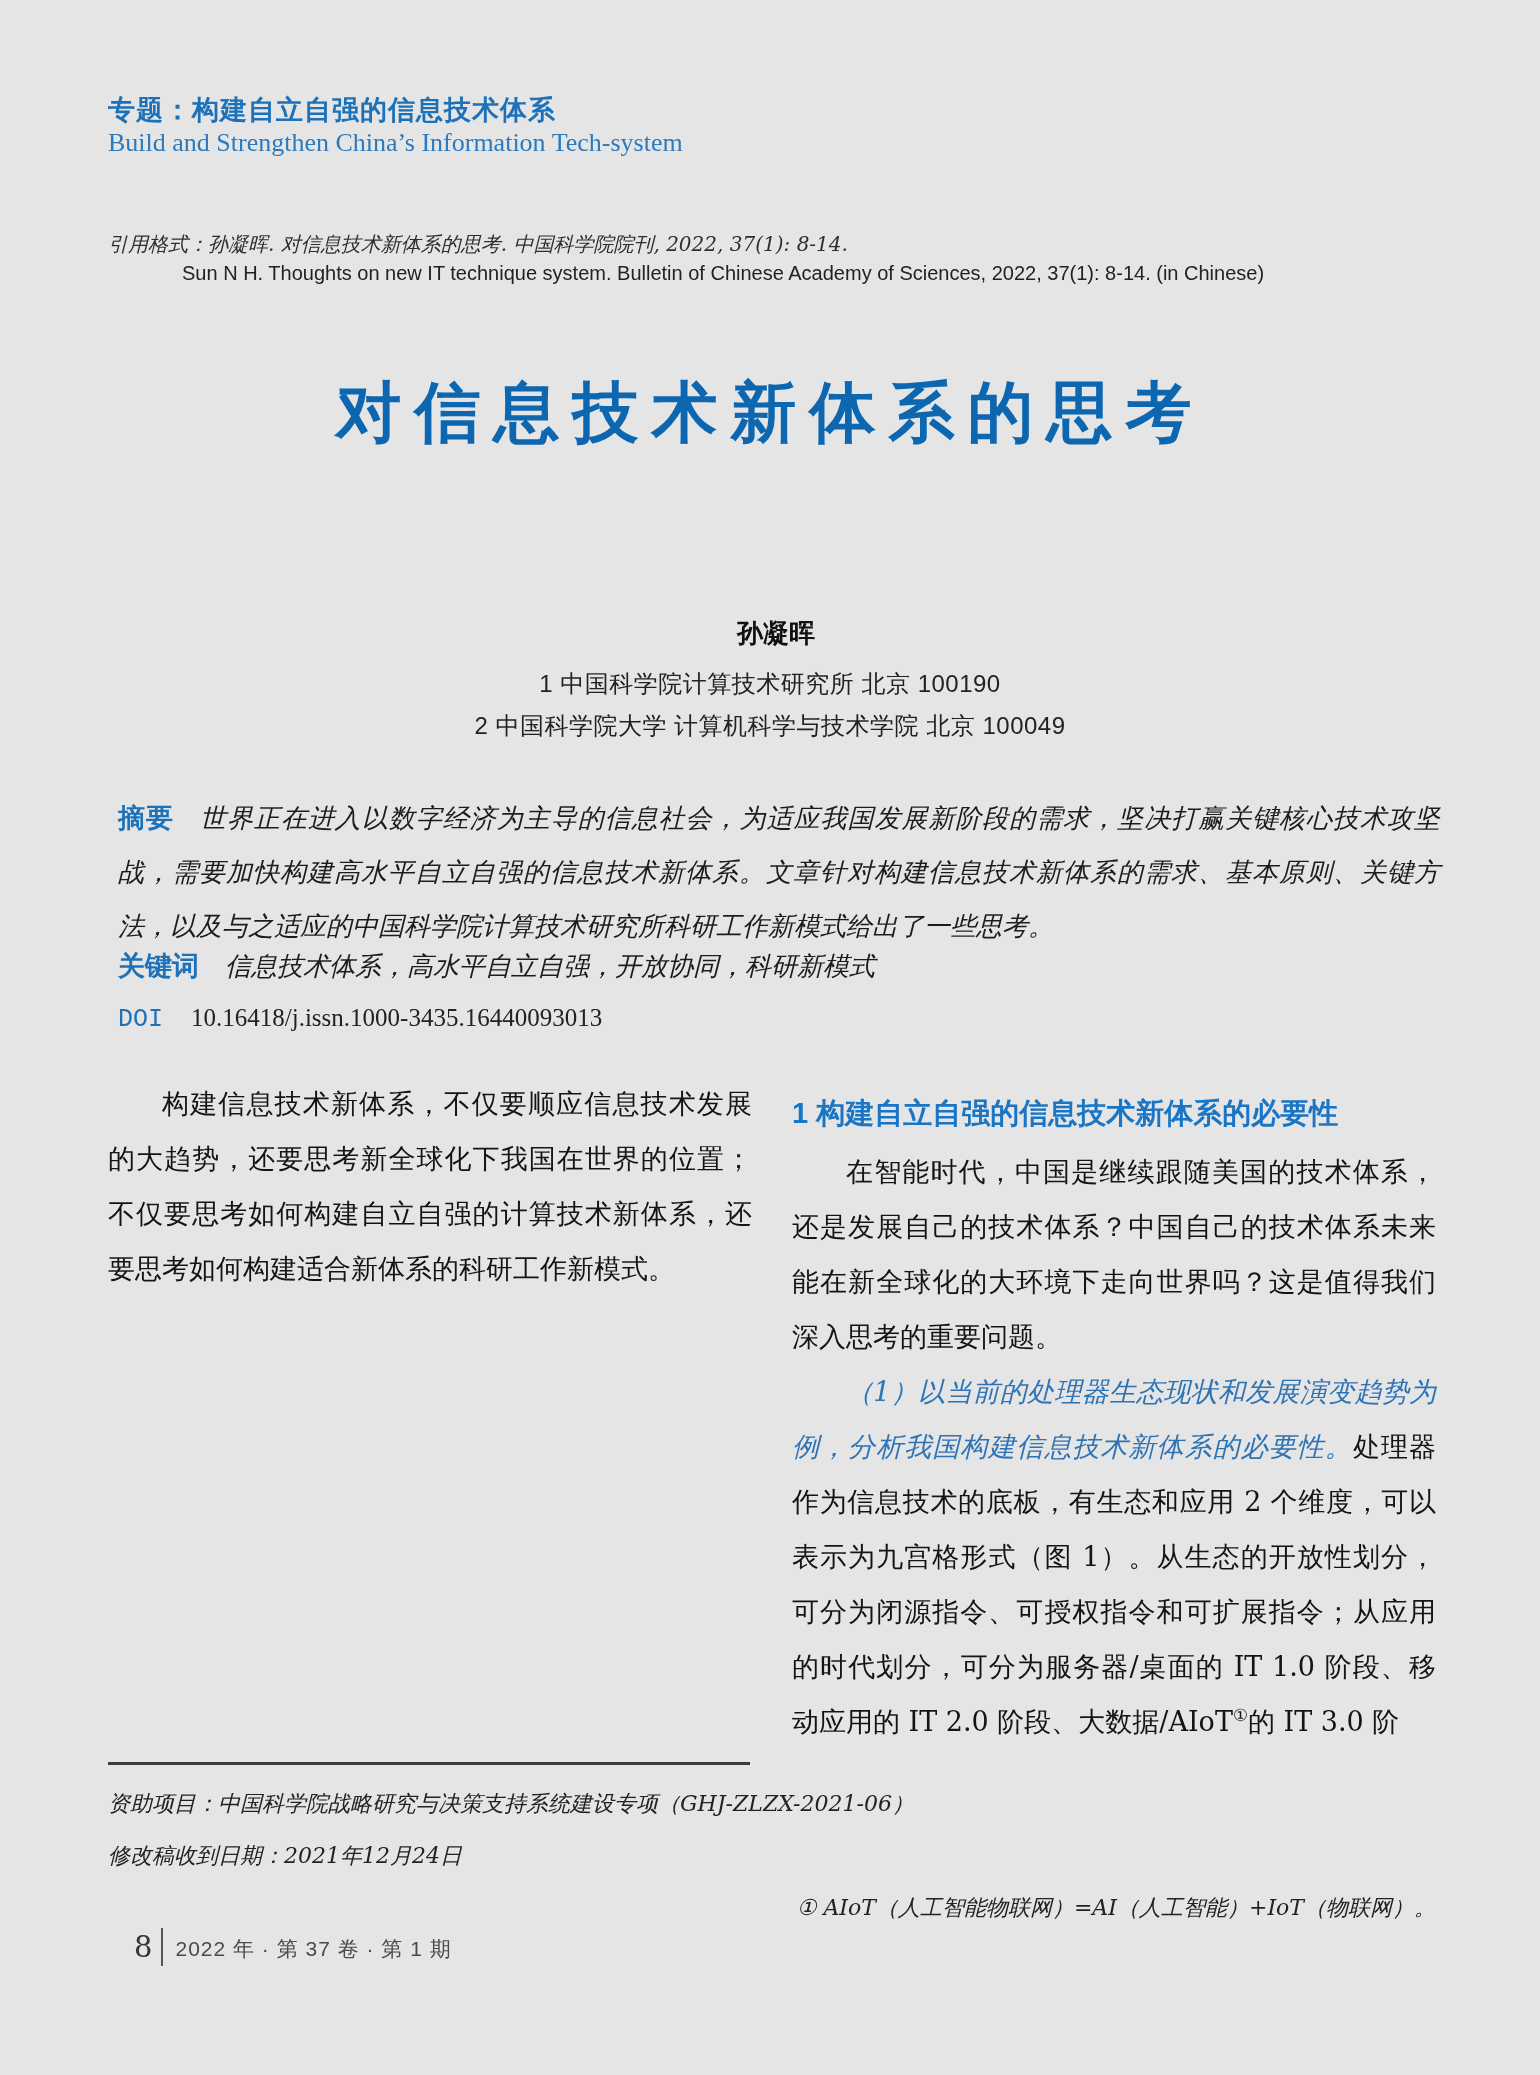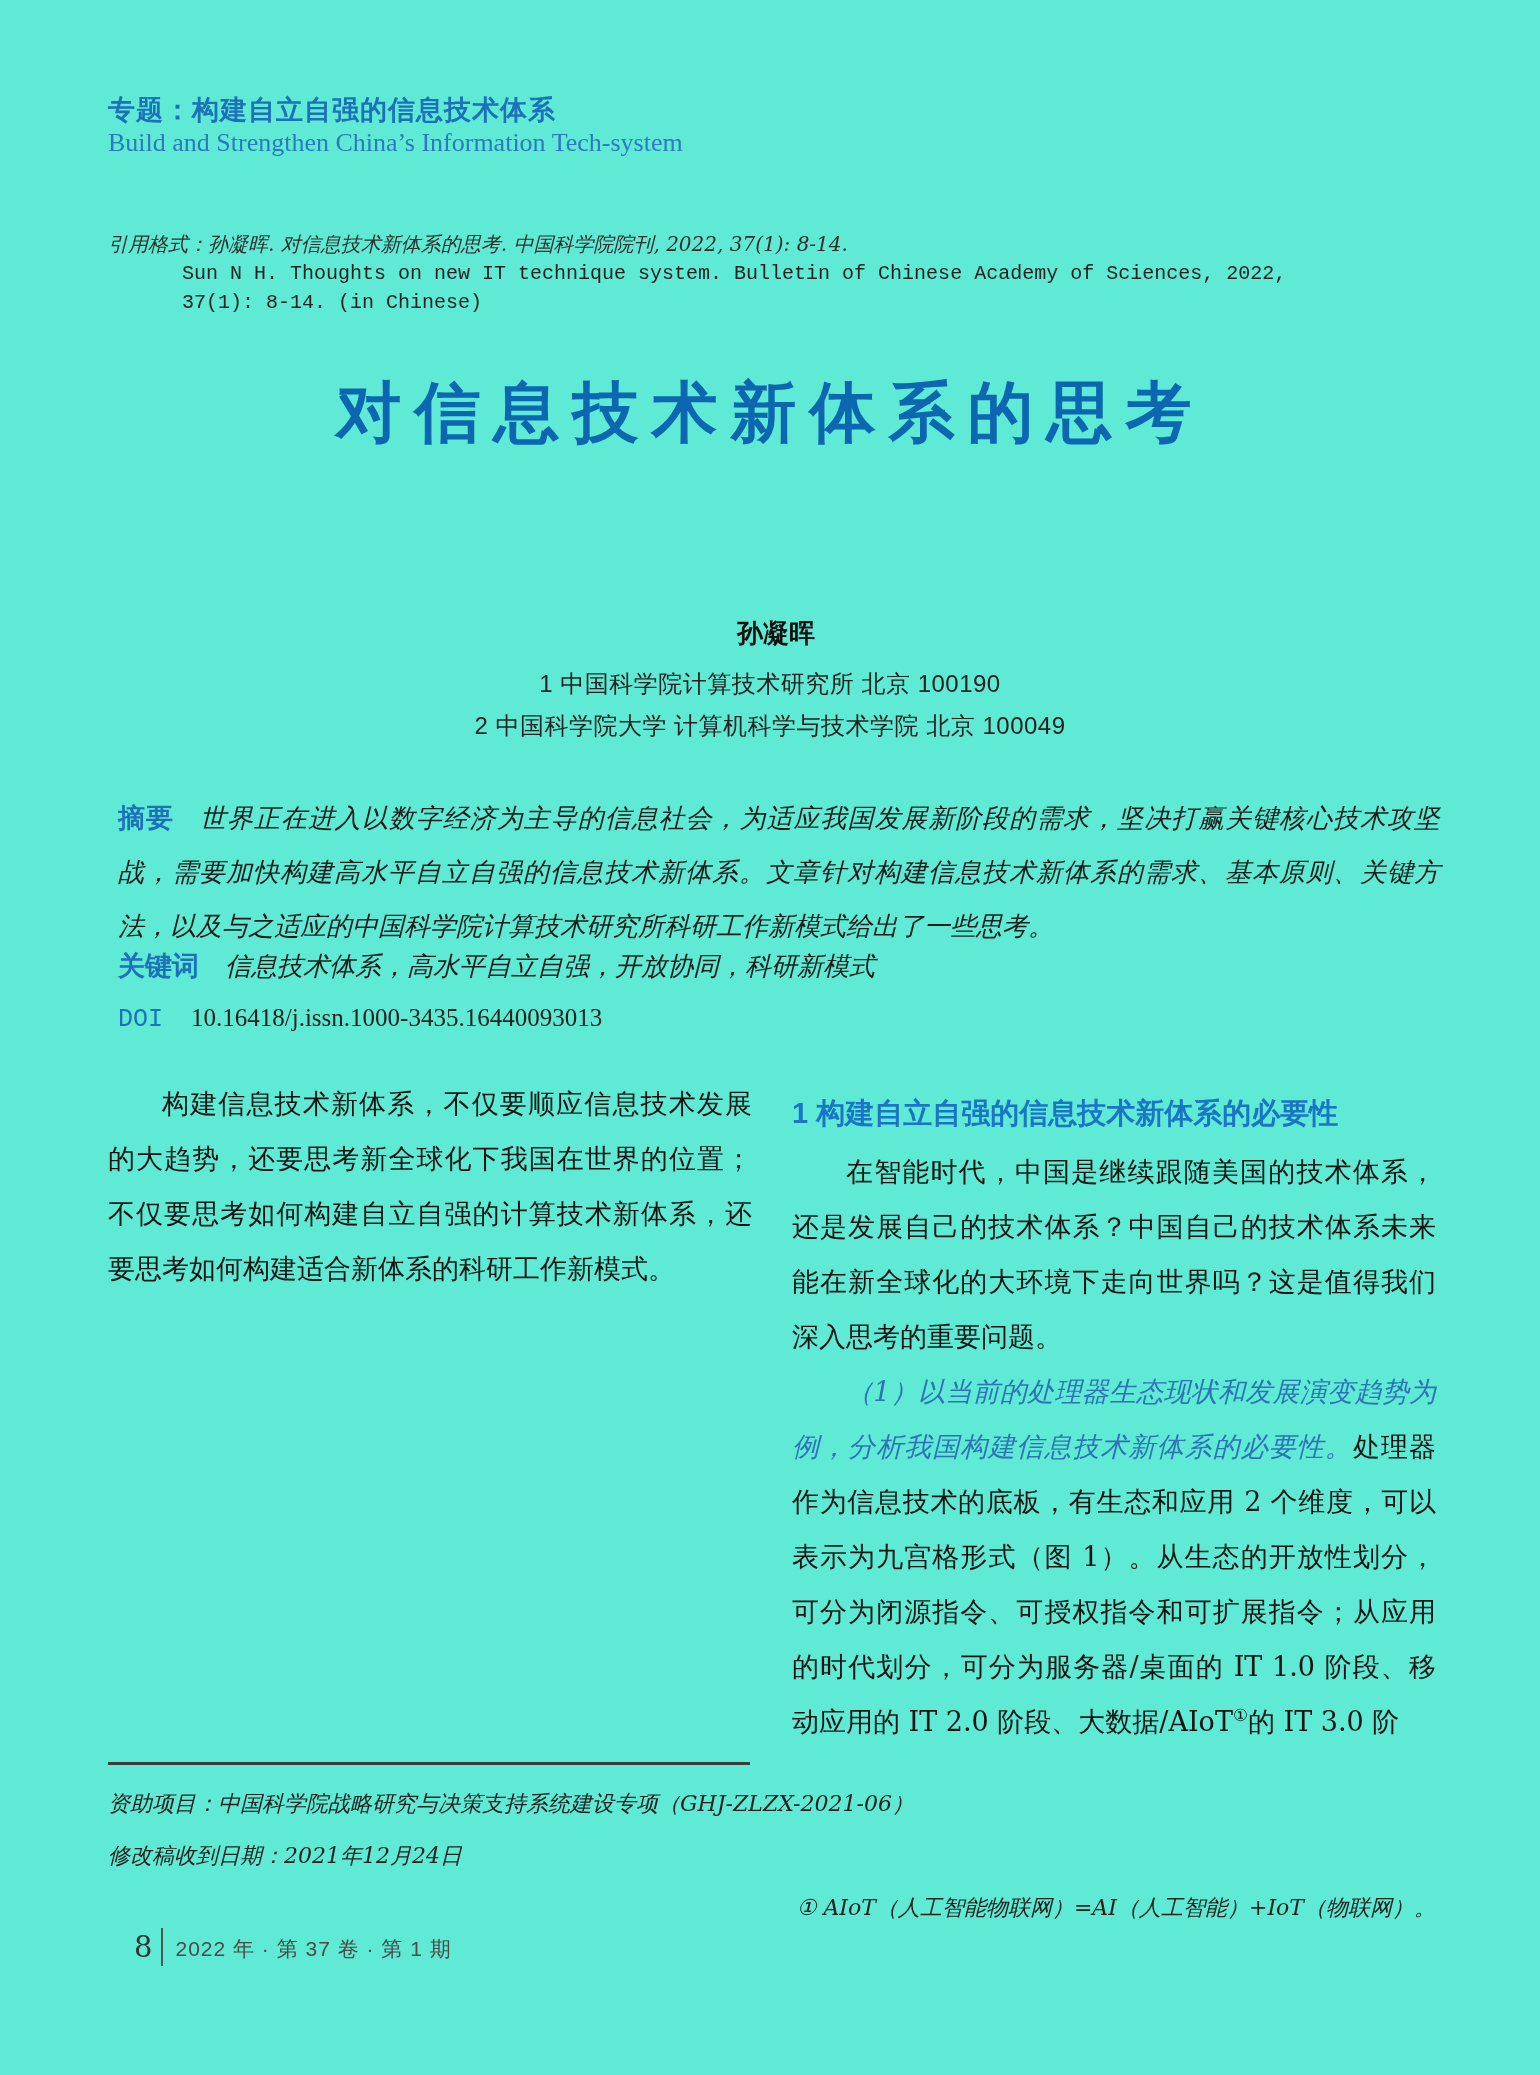--- a/index.html
+++ b/index.html
@@ -1,20 +1,20 @@
 <!DOCTYPE html>
 <html><head>
 <meta charset="utf-8">
 <style>
   html, body { margin: 0; padding: 0; background: #ffffff; }
   .page {
     position: relative;
     width: 1540px;
     height: 2075px;
-    background: #5eead4;
+    background: #e5e5e5;
     overflow: hidden;
     font-family: "DejaVu Serif", serif;
     color: #1a1a1a;
   }
 
   
   .topic-cn {
     position: absolute; left: 108px; top: 92px;
     font-family: "Liberation Sans", sans-serif;
     font-size: 27px; font-weight: 700; color: #1d71b8; letter-spacing: 1px;
@@ -27,21 +27,21 @@
 
   
   .citation {
     position: absolute; left: 108px; top: 230px; width: 1200px;
     font-size: 20px; line-height: 29px; color: #2e2e2e;
   }
   .citation .cn { font-style: italic; font-family: "DejaVu Serif", serif; }
   .citation .label { font-style: italic; }
   .citation .en {
     display: block; padding-left: 74px; font-style: normal;
-    font-family: Liberation Mono, monospace; color: #222;
+    font-family: Liberation Sans, sans-serif; color: #222;
   }
 
   
   .article-title {
     position: absolute; left: 0; top: 368px; width: 100%;
     text-align: center;
     font-family: "Liberation Sans", sans-serif;
     font-size: 66px; font-weight: 800; letter-spacing: 13px;
     color: #0c67b0;
   }

